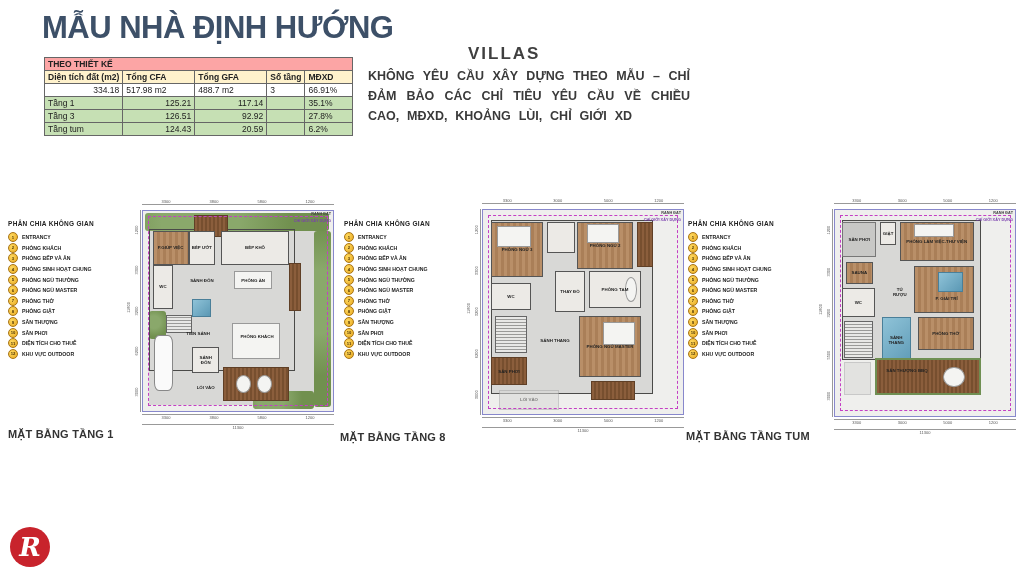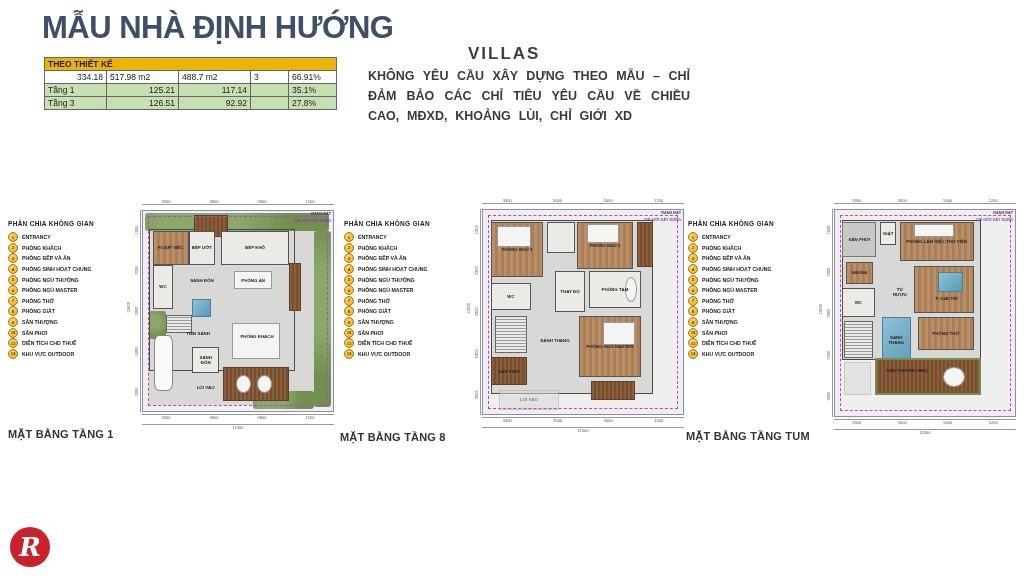--- a/index.html
+++ b/index.html
@@ -11,21 +11,21 @@
          color:#3d5068;letter-spacing:-0.5px;}
   .villas{position:absolute;left:468px;top:44px;font-size:17px;font-weight:bold;
           color:#3f3f3f;letter-spacing:2px;text-align:center;}
   .note{position:absolute;left:368px;top:66px;width:322px;font-size:12.5px;font-weight:bold;
         color:#3a3a3a;line-height:1.6;text-align:justify;word-spacing:0.35em;}
 
   
   table.spec{position:absolute;left:44px;top:57px;border-collapse:collapse;
              font-size:8.5px;color:#222;border:1px solid #333;}
   table.spec td{border:0.6px solid #666;padding:1px 3px;height:10px;white-space:nowrap;}
-  tr.t-caption td{background:#eab308;font-weight:bold;}
+  tr.t-caption td{background:#fca5a5;font-weight:bold;}
   tr.t-head td{background:#fff2cc;font-weight:bold;}
   tr.t-white td{background:#ffffff;}
   tr.t-green td{background:#c6e0b4;}
   td.r{text-align:right;}
   col.c0{width:62px}col.c1{width:72px}col.c2{width:72px}col.c3{width:38px}col.c4{width:48px}
 
   
   .legend{position:absolute;width:122px;}
   .legend-title{font-size:6.5px;font-weight:bold;color:#222;margin:0 0 5px 0;letter-spacing:0.3px;}
   .legend-list{list-style:none;margin:0;padding:0;}
@@ -108,20 +108,27 @@
         <col class="c0">
         <col class="c1">
         <col class="c2">
         <col class="c3">
         <col class="c4">
       </colgroup>
     <tbody>
         <tr class="t-caption">
           <td colspan="5">THEO THIẾT KẾ</td>
         </tr>
+        <tr class="t-head">
+          <td>Diện tích đất (m2)</td>
+          <td>Tổng CFA</td>
+          <td>Tổng GFA</td>
+          <td>Số tầng</td>
+          <td>MĐXD</td>
+        </tr>
         <tr class="t-white">
           <td class="r">334.18</td>
           <td>517.98 m2</td>
           <td>488.7 m2</td>
           <td>3</td>
           <td>66.91%</td>
         </tr>
         <tr class="t-green">
           <td>Tầng 1</td>
           <td class="r">125.21</td>
@@ -129,20 +136,27 @@
           <td>&nbsp;</td>
           <td>35.1%</td>
         </tr>
         <tr class="t-green">
           <td>Tầng 3</td>
           <td class="r">126.51</td>
           <td class="r">92.92</td>
           <td>&nbsp;</td>
           <td>27.8%</td>
         </tr>
+        <tr class="t-green">
+          <td>Tầng tum</td>
+          <td class="r">124.43</td>
+          <td class="r">20.59</td>
+          <td>&nbsp;</td>
+          <td>6.2%</td>
+        </tr>
       </tbody>
   </table>
 
   <div class="legend" style="left:8px;top:220px;">
     <div class="legend-title">PHÂN CHIA KHÔNG GIAN</div>
     <ul class="legend-list">
         <li>
           <span class="lgd-num">1</span>
           <span class="lgd-label">ENTRANCY</span>
         </li>

